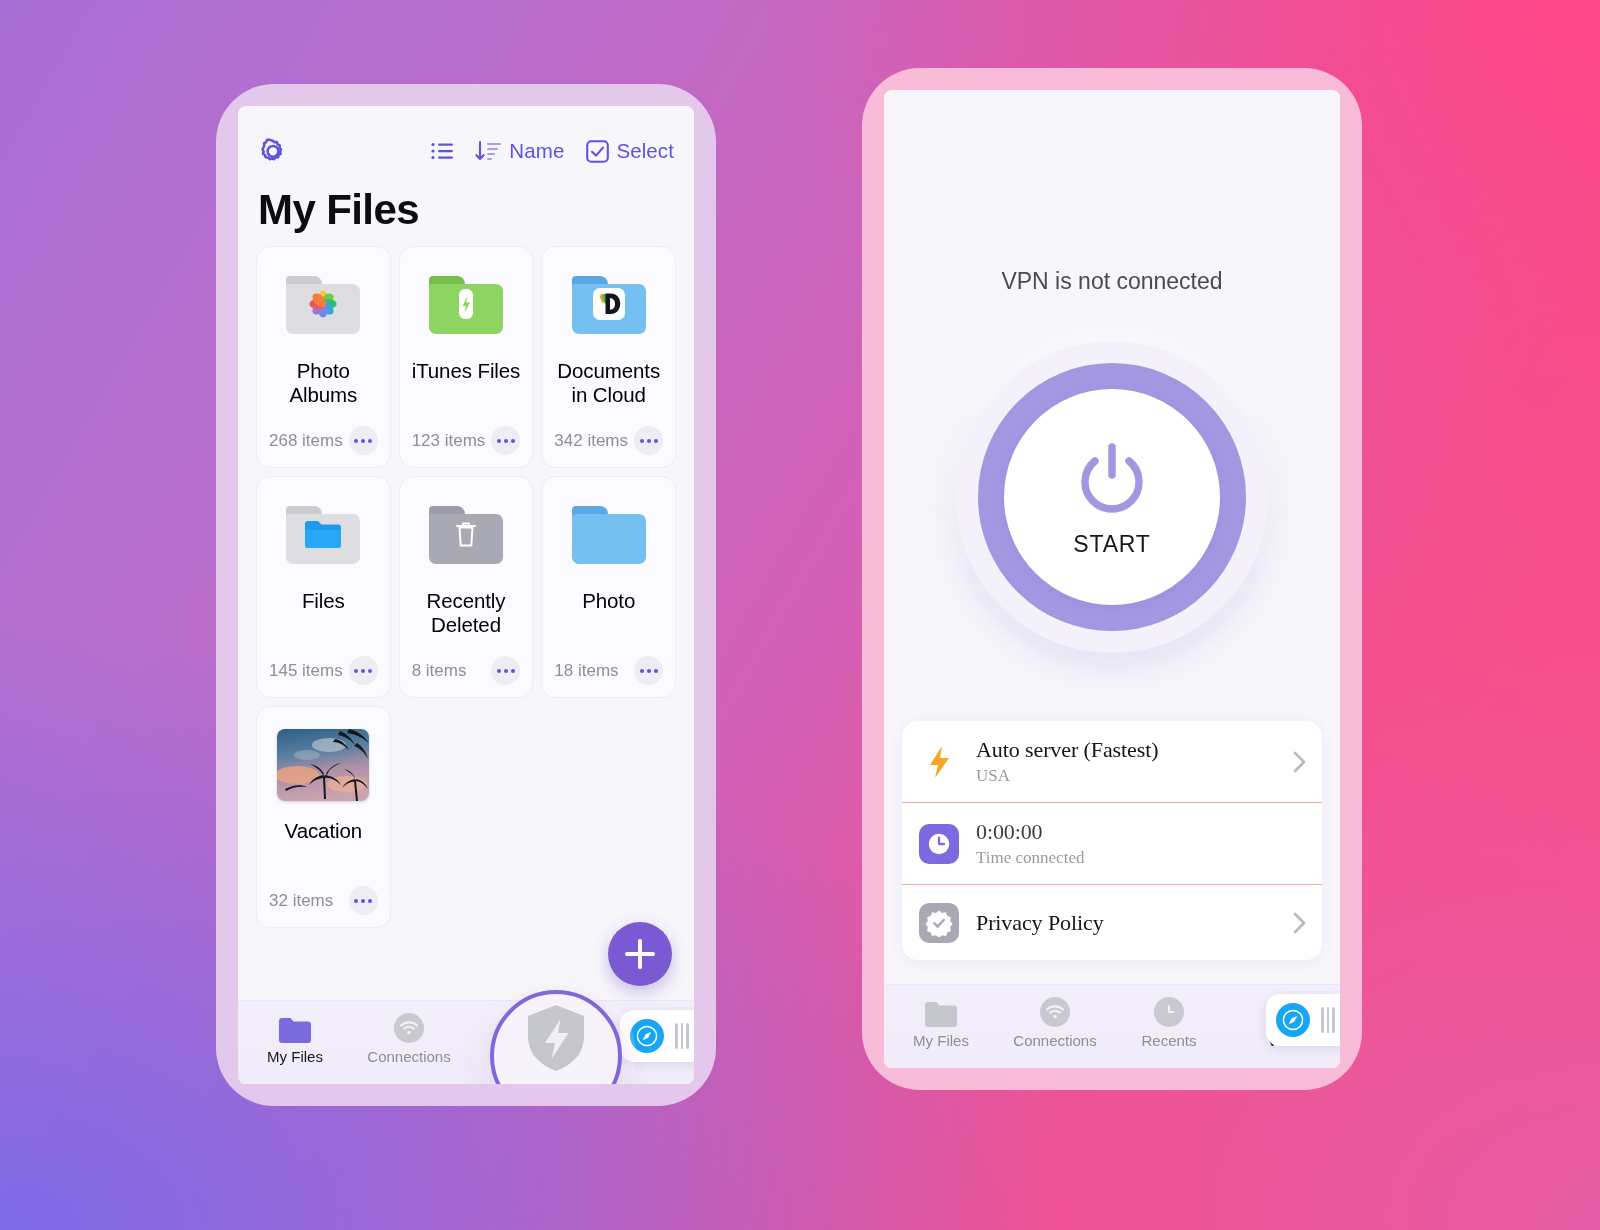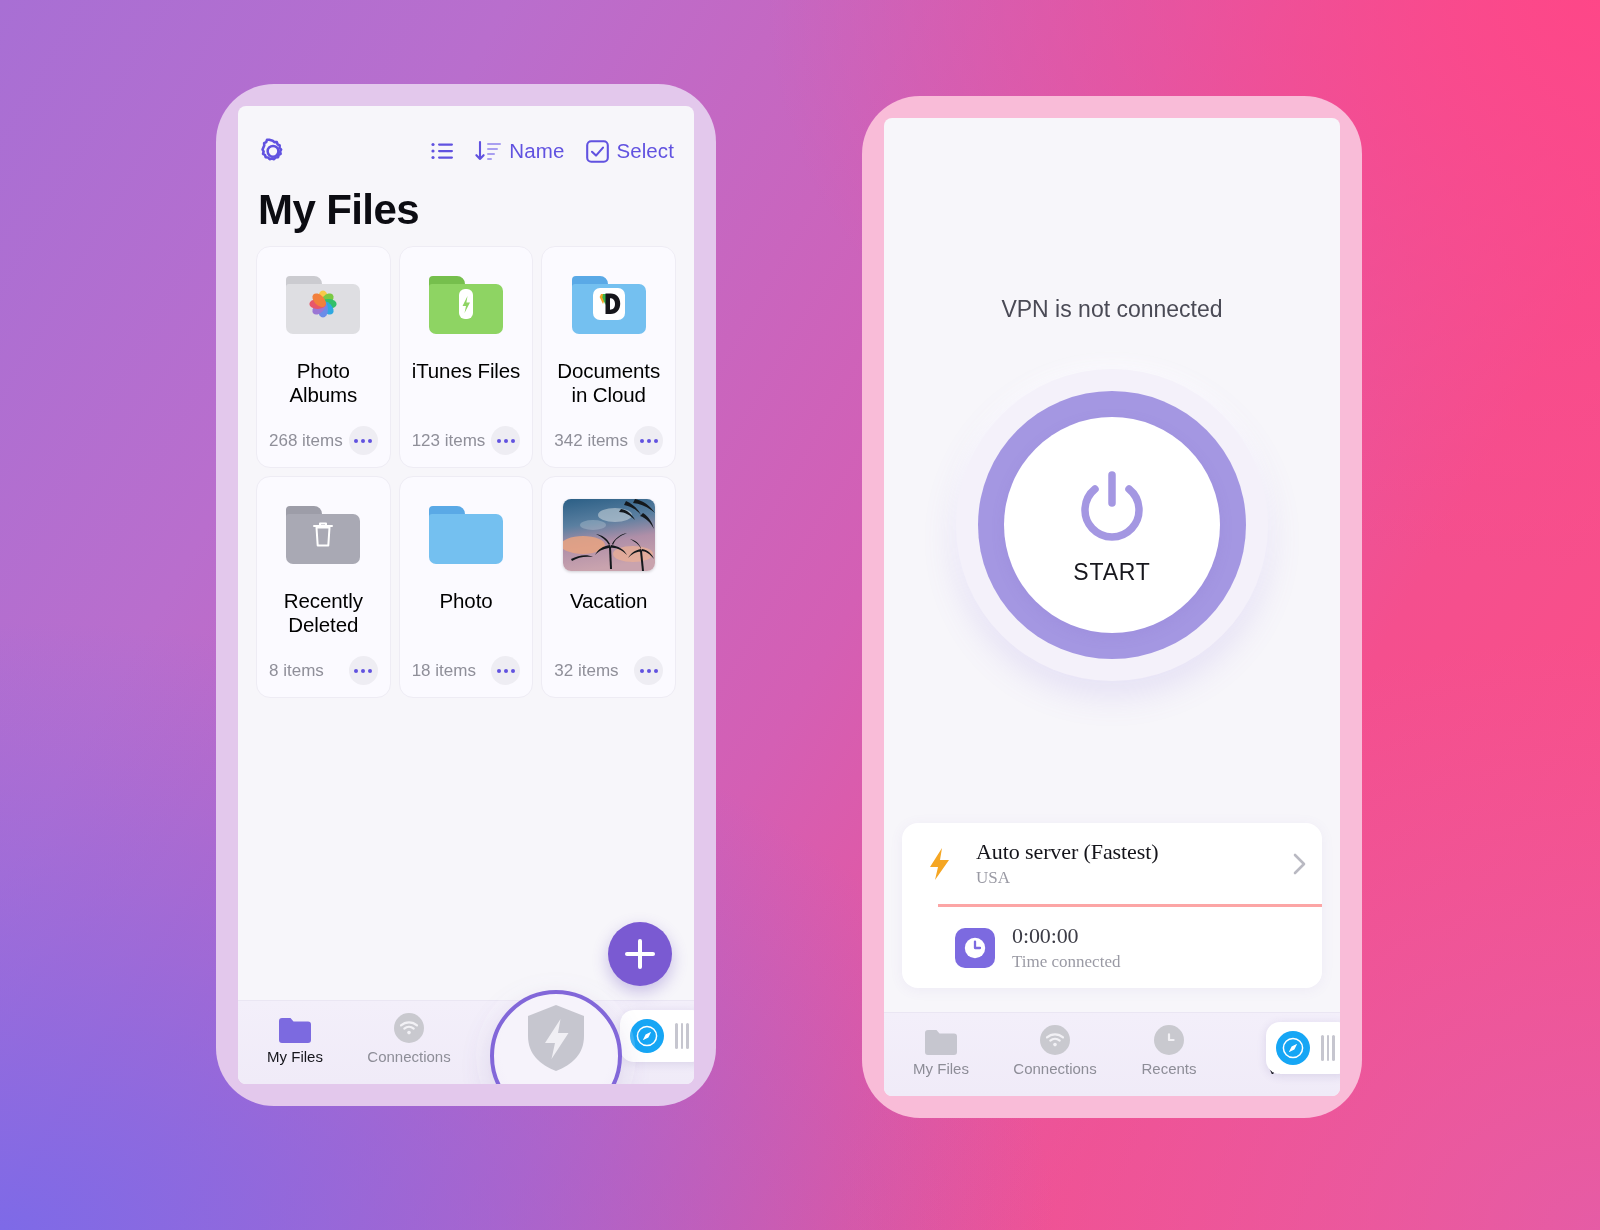--- a/index.html
+++ b/index.html
@@ -24,21 +24,21 @@
   }
 
   
   .phone {
     position: absolute;
     width: 500px; height: 1022px;
     border-radius: 58px;
     padding: 22px;
   }
   .phone.left  { left: 216px; top: 84px; background: #e3c8ec; }
-  .phone.right { left: 862px; top: 96px; background: #f9bcd8; }
+  .phone.right { left: 862px; top: 68px; background: #f9bcd8; }
 
   .screen {
     width: 100%; height: 100%;
     border-radius: 8px;
     background: #f7f6fa;
     position: relative;
     overflow: hidden;
     display: flex;
     flex-direction: column;
   }
@@ -211,21 +211,21 @@
     box-shadow: 0 4px 14px rgba(120,100,200,.13);
   }
   .power-label { font-size: 23px; font-weight: 400; color: #17171d; letter-spacing: .8px; }
 
   .vpn-list {
     margin: 0 18px 0 18px; background: #fff; border-radius: 16px;
     box-shadow: 0 2px 14px rgba(110,85,180,.07);
     overflow: hidden; flex: none; font-family: Liberation Serif, serif;
   }
   .vrow { display: flex; align-items: center; gap: 16px; padding: 16px 16px; min-height: 76px; }
-  .vrow + .vrow { border-top: 3px solid #fca5a5; margin-left: 36px; }
+  .vrow + .vrow { border-top: 1px solid #fca5a5; }
   .vrow .vico { width: 42px; flex: none; display: flex; align-items: center; justify-content: center; }
   .vtxt { flex: 1; min-width: 0; }
   .vtitle { font-size: 22px; color: #14141a; letter-spacing: -0.1px; }
   .vtitle.mono { color: #3c3c46; }
   .vsub { font-size: 17px; color: #9a9aa4; margin-top: 3px; }
   .chev { width: 13px; height: 22px; flex: none; }
 
   .sq-ico { width: 40px; height: 40px; border-radius: 10px; display:flex; align-items:center; justify-content:center; }
 </style>
 </head>
@@ -358,20 +358,43 @@
           <div class="card-foot">
             <span class="card-count">342 items</span>
             <span class="dots">
                 <i></i>
                 <i></i>
                 <i></i>
               </span>
           </div>
         </div>
 
+        <div class="card">
+          <div class="thumb">
+            <div class="folder">
+              <div class="tab" style="background:#cbcbd0"></div>
+              <div class="body" style="background:#dedee2"></div>
+              <div class="inner">
+                <svg width="38" height="30" viewBox="0 0 38 30">
+                  <path d="M1 5 a3 3 0 0 1 3-3 h10 l3.5 3.6 h16.5 a3 3 0 0 1 3 3 V26 a3 3 0 0 1-3 3 H4 a3 3 0 0 1-3-3z" fill="#1e9bf0"></path>
+                  <path d="M1 11 h36 V26 a3 3 0 0 1-3 3 H4 a3 3 0 0 1-3-3z" fill="#2aa8f8"></path>
+                </svg>
+              </div>
+            </div>
+          </div>
+          <div class="cname">Files</div>
+          <div class="card-foot">
+            <span class="card-count">145 items</span>
+            <span class="dots">
+                <i></i>
+                <i></i>
+                <i></i>
+              </span>
+          </div>
+        </div>
 
         <div class="card">
           <div class="thumb">
             <div class="folder">
               <div class="tab" style="background:#9d9da8"></div>
               <div class="body" style="background:#a9a9b4"></div>
               <div class="inner">
                 <svg width="26" height="30" viewBox="0 0 26 30">
                   <path d="M4 7 h18 M10 7 V4.5 h6 V7 M6.5 8.5 h13 l-1.2 18 h-10.6z" fill="none" stroke="#fff" stroke-width="2" stroke-linecap="round" stroke-linejoin="round"></path>
                 </svg>
@@ -569,20 +592,36 @@
               <path d="M13 6.6 V13 H18" fill="none" stroke="#7c6ae0" stroke-width="2.3" stroke-linecap="round" stroke-linejoin="round"></path>
             </svg>
           </div>
         </div>
         <div class="vtxt">
           <div class="vtitle mono">0:00:00</div>
           <div class="vsub">Time connected</div>
         </div>
       </div>
 
+      <div class="vrow">
+        <div class="vico">
+          <div class="sq-ico" style="background:#a9a9b4">
+            <svg width="28" height="28" viewBox="0 0 28 28">
+              <path d="M14 1.5 l3 2.4 3.8-.6 1.5 3.5 3.5 1.5-.6 3.8 2.4 3-2.4 3 .6 3.8-3.5 1.5-1.5 3.5-3.8-.6-3 2.4-3-2.4-3.8.6-1.5-3.5-3.5-1.5.6-3.8-2.4-3 2.4-3-.6-3.8 3.5-1.5 1.5-3.5 3.8.6z" fill="#fff"></path>
+              <path d="M9.3 14.2 L12.6 17.6 L18.9 10.8" fill="none" stroke="#a9a9b4" stroke-width="2.4" stroke-linecap="round" stroke-linejoin="round"></path>
+            </svg>
+          </div>
+        </div>
+        <div class="vtxt">
+          <div class="vtitle">Privacy Policy</div>
+        </div>
+        <svg class="chev" viewBox="0 0 13 22">
+          <path d="M2 2 L11 11 L2 20" fill="none" stroke="#b9b9c2" stroke-width="2.6" stroke-linecap="round" stroke-linejoin="round"></path>
+        </svg>
+      </div>
     </div>
 
     <div style="height:24px;flex:none"></div>
 
     <div class="tabbar">
       <div class="tab">
         <div class="tab-ico">
           <svg width="32" height="26" viewBox="0 0 32 26">
             <path d="M0 4 a3 3 0 0 1 3-3 h8.5 l3 3.4 H29 a3 3 0 0 1 3 3 V23 a3 3 0 0 1-3 3 H3 a3 3 0 0 1-3-3z" fill="#c6c6cf"></path>
           </svg>

